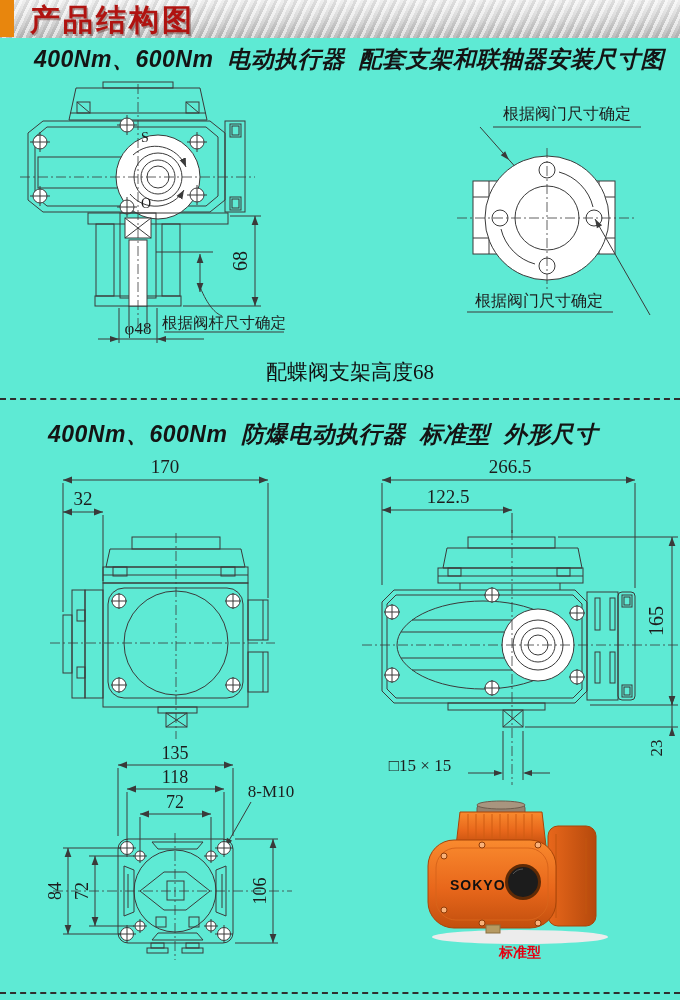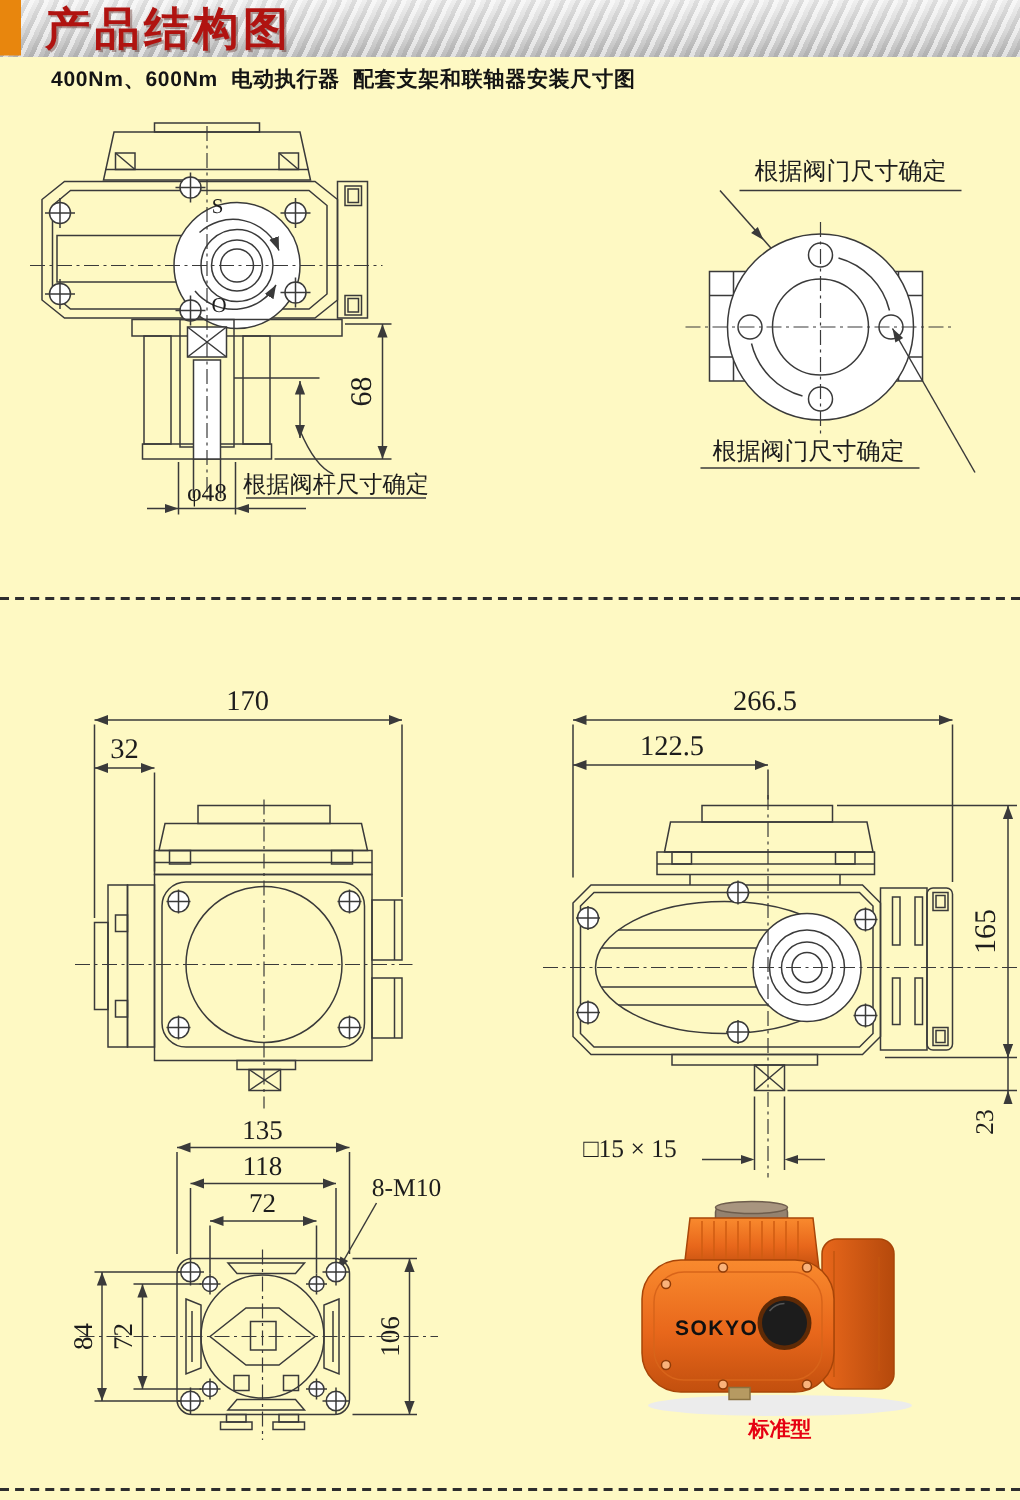--- a/index.html
+++ b/index.html
@@ -1,28 +1,28 @@
 <!DOCTYPE html>
 <html><head>
 <meta charset="utf-8">
 <style>
   html,body{margin:0;padding:0;background:#fff;}
-  #page{position:relative;width:680px;height:1000px;background:#fef9c3;overflow:hidden;
+  #page{position:relative;width:680px;height:1000px;background:#5eead4;overflow:hidden;
         font-family:"Liberation Sans","DejaVu Sans",sans-serif;}
   
   #banner{position:absolute;left:0;top:0;width:680px;height:38px;
     background-image:
       repeating-linear-gradient(115deg, rgba(255,255,255,.55) 0 3px, rgba(255,255,255,0) 3px 6px, rgba(0,0,0,.07) 6px 9px),
       linear-gradient(180deg,#efefef 0%,#d8d8d8 55%,#bdbdbd 100%);}
   #banner-accent{position:absolute;left:0;top:0;width:14px;height:37px;background:#E8860D;}
   #banner-title{position:absolute;left:30px;top:0;height:38px;line-height:40px;
     font-size:30px;font-weight:bold;letter-spacing:3px;color:#B01310;
     text-shadow:1.5px 1.5px 0 rgba(70,10,0,.35);white-space:pre;}
-  .sec-title{position:absolute;font-size:14px;font-weight:bold;color:#141414;
-    letter-spacing:.5px;white-space:pre;}
+  .sec-title{position:absolute;font-size:23px;font-weight:bold;color:#141414;
+    letter-spacing:.5px;white-space:pre;font-style:italic;}
   #title1{left:34px;top:44px;}
   #title2{left:48px;top:419px;}
   .dashline{position:absolute;left:0;width:680px;border-top:2px dashed #2e2e2e;}
   #divider1{top:398px;}
   #divider2{top:992px;}
   #caption1{position:absolute;left:120px;top:358px;width:460px;text-align:center;
     font-family:"Liberation Serif","DejaVu Serif",serif;font-size:21px;color:#111;
     display:flex;justify-content:center;gap:34px;white-space:pre;}
   #caption2{position:absolute;left:430px;top:944px;width:180px;text-align:center;
     font-size:14px;font-weight:bold;color:#E60012;}
@@ -159,23 +159,25 @@
     <path class="cl" d="M92,48 V190 M2,118 H182"></path>
     <path class="ln" d="M140,119 L195,215"></path>
     <polygon class="arr" points="0,0 -9,-3 -9,3" transform="translate(140,119) rotate(240)"></polygon>
     <g>
       <text class="dim" x="84" y="206" font-size="16" text-anchor="middle">根据阀门尺寸确定</text>
       <path class="ln" d="M12,212 H158"></path>
     </g>
   </svg>
 
   <div id="caption1">
+    <span>配蝶阀支架高度68</span>
   </div>
 
   <div id="divider1" class="dashline"></div>
+  <div id="title2" class="sec-title">400Nm、600Nm  防爆电动执行器  标准型  外形尺寸</div>
 
   <svg id="svgC" style="left:25px;top:455px" width="300" height="292" viewBox="0 0 300 292">
     <defs>
       <marker id="mC" markerWidth="11" markerHeight="8" refX="9" refY="4" orient="auto-start-reverse" markerUnits="userSpaceOnUse">
         <path d="M0,0.6 L9,4 L0,7.4 Z" fill="#3a3a3a"></path>
       </marker>
     </defs>
 
     <g>
       <path class="ln" d="M38,28 V157 M243,28 V143"></path>

